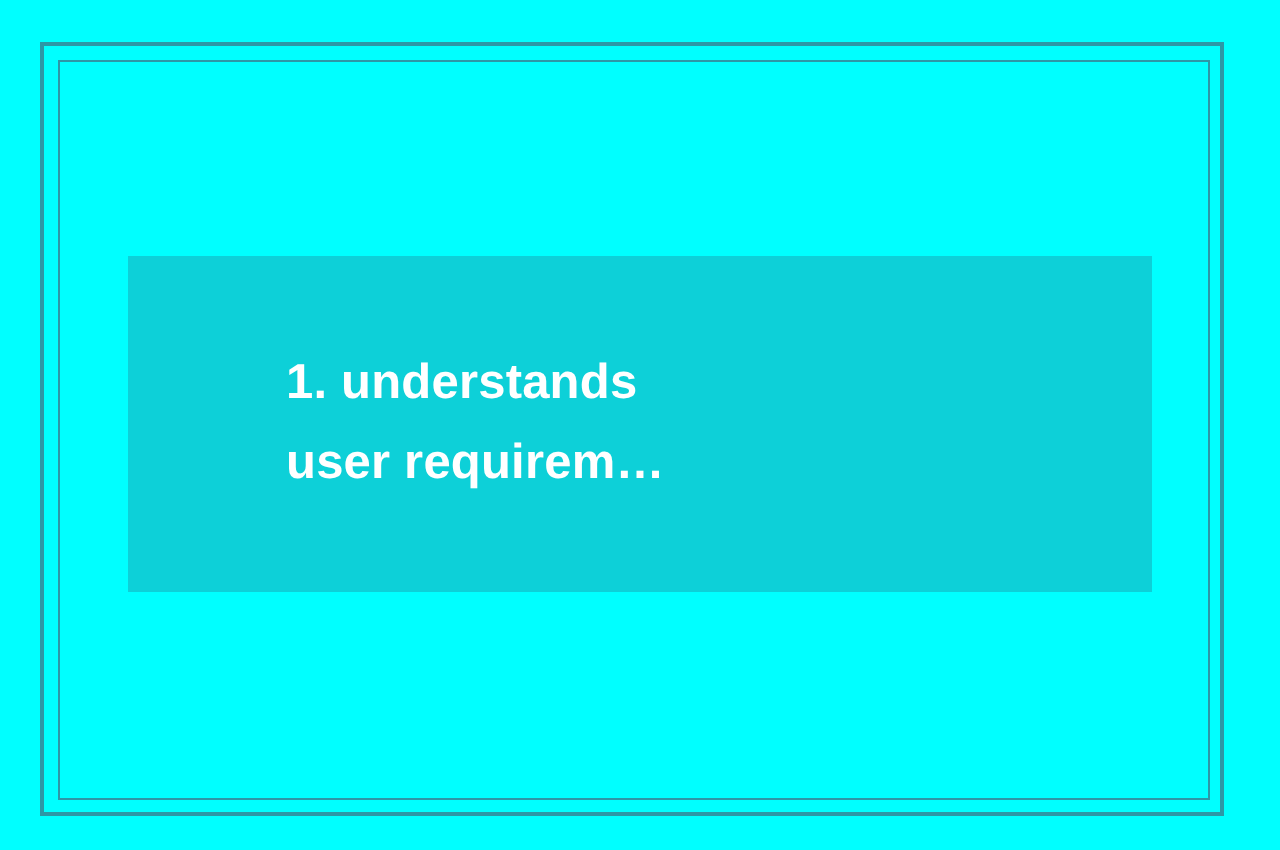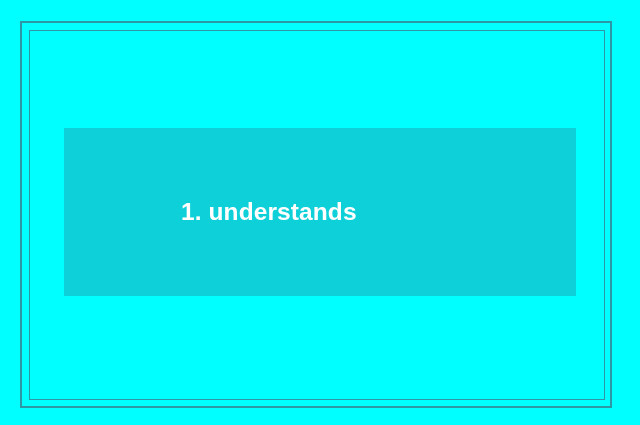--- a/index.html
+++ b/index.html
@@ -53,21 +53,21 @@
     width: 512px;
     height: 168px;
     background: #0dd0d8;
     box-sizing: border-box;
     display: flex;
     flex-direction: column;
     justify-content: center;
   }
 
   .panel-text-block {
-    margin-left: 117px;
+    margin-left: 79px;
     display: flex;
     flex-direction: column;
   }
 
   .panel-line {
     color: #ffffff;
     font-size: 24.5px;
     font-weight: bold;
     line-height: 40px;
     letter-spacing: 0.1px;
@@ -79,16 +79,17 @@
 <body>
 
 <div id="slide-root">
 
   <div class="frame-outer"></div>
   <div class="frame-inner"></div>
 
   <div class="content-panel">
     <div class="panel-text-block">
       <div class="panel-line">1. understands</div>
+      <div class="panel-line">user requirem…</div>
     </div>
   </div>
 
 </div>
 
 </body></html>

